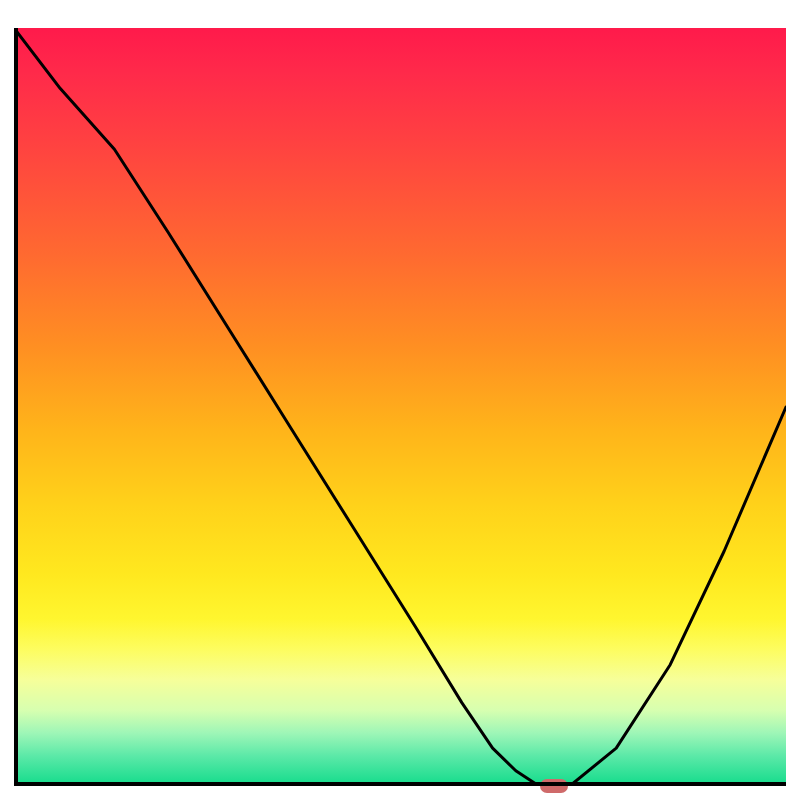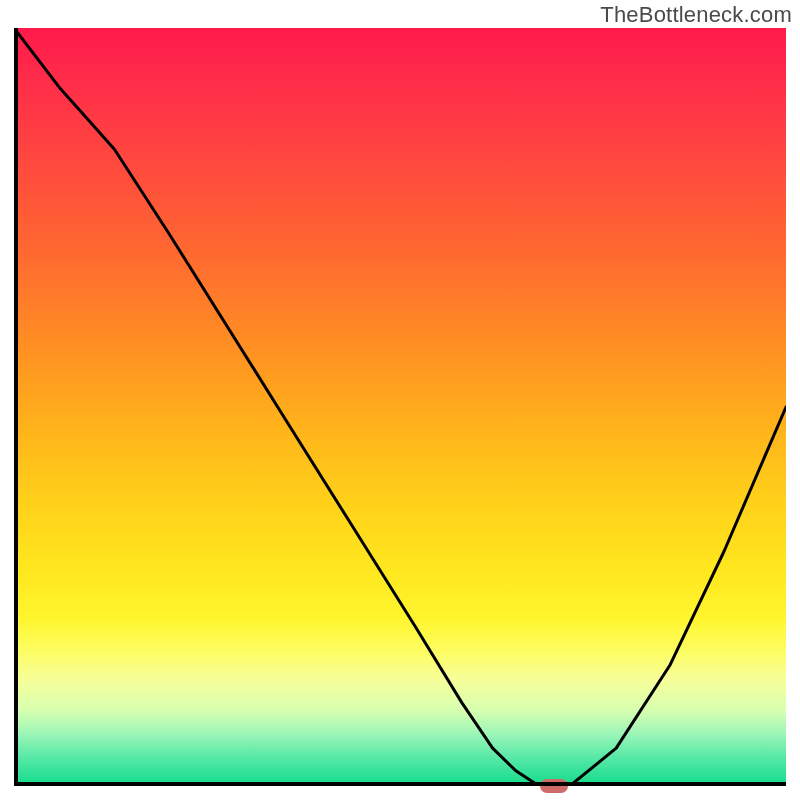--- a/index.html
+++ b/index.html
@@ -83,21 +83,20 @@
     background: #cf6a6a;
     border-radius: 7px;
     transform: translate(-50%, -50%);
   }
 </style>
 </head>
 <body>
 
 <div class="stage">
 
-  <div class="watermark">TheBottleneck.com</div>
 
   <div class="plot">
     <div class="plot-bg"></div>
 
     <svg class="curve" viewBox="0 0 772 758" preserveAspectRatio="none">
       <path fill="none" stroke="#000" stroke-width="3" stroke-linecap="round" stroke-linejoin="round" d="M 0.0 0.0 L 46.3 60.6 L 100.4 121.3 L 154.4 204.7 L 216.2 303.2 L 277.9 401.7 L 339.7 500.3 L 401.4 598.8 L 447.8 674.6 L 478.6 720.1 L 501.8 742.8 L 525.0 758.0 L 555.8 758.0 L 602.2 720.1 L 656.2 636.7 L 710.2 523.0 L 772.0 379.0"></path>
     </svg>
 
     <div class="marker" style="left: 540.4px; top: 758px;"></div>
 

